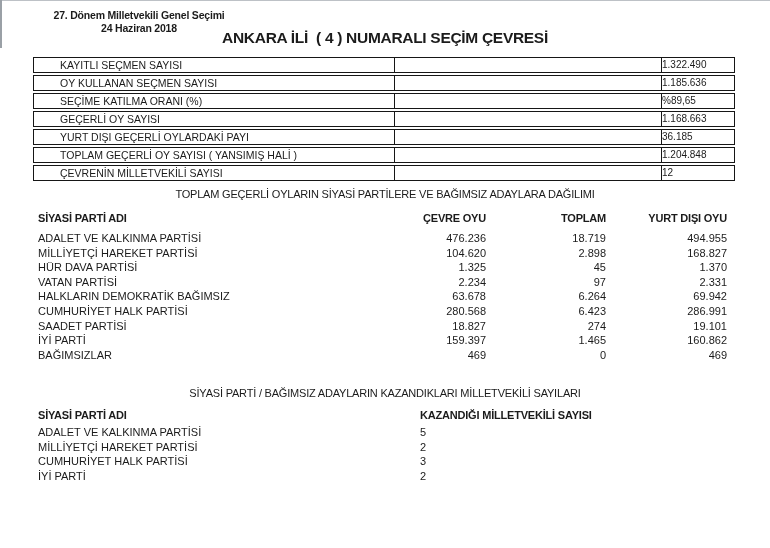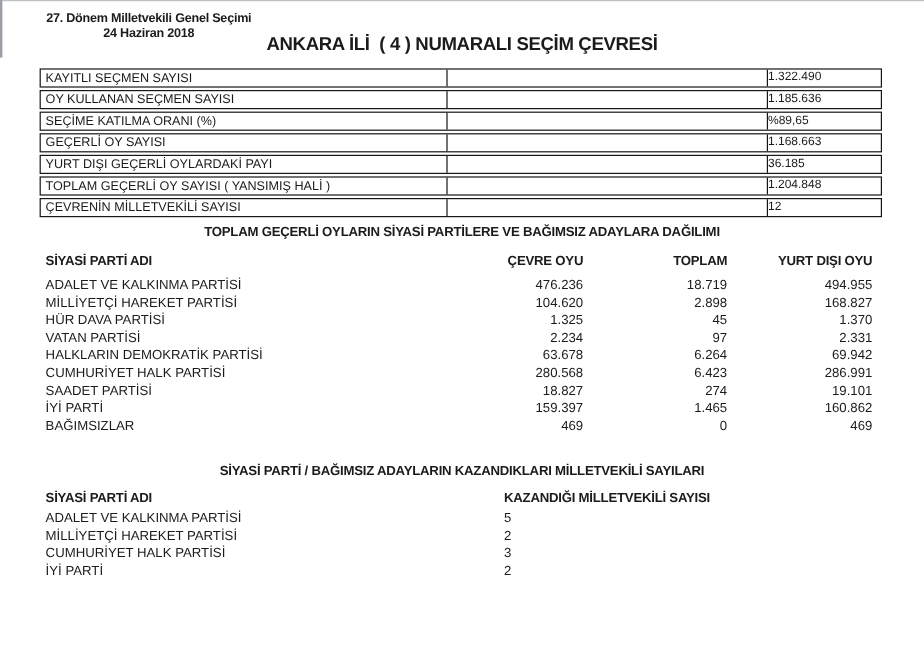--- a/index.html
+++ b/index.html
@@ -3,36 +3,36 @@
 <meta charset="utf-8">
 <style>
   * { margin:0; padding:0; box-sizing:border-box; }
   html,body { width:770px; height:548px; background:#ffffff; overflow:hidden; }
   body { font-family:"Liberation Sans","DejaVu Sans",sans-serif; color:#1b1b1b; }
   .page { position:relative; width:770px; height:548px; background:#fff; }
 
   .edge-top { position:absolute; left:0; top:0; width:770px; height:1px; background:#bdc1c6; }
   .edge-left { position:absolute; left:0; top:0; width:2px; height:48px; background:#9aa0a6; }
 
-  .term-block { position:absolute; left:35px; top:9px; width:178px; text-align:center;
+  .term-block { position:absolute; left:50px; top:9px; width:178px; text-align:center;
                 font-size:10.5px; font-weight:bold; line-height:13px; letter-spacing:-0.2px; }
 
   .main-title { position:absolute; left:0; top:29px; width:770px; text-align:center;
                 font-size:15.5px; font-weight:bold; letter-spacing:-0.3px; white-space:pre; }
 
   
   .summary-table { position:absolute; left:33px; top:57px; width:702px; }
   .srow { display:flex; height:16px; border:1px solid #161616; margin-bottom:2px; background:#fff; }
   .s-label { width:339px; border-right:1px solid #161616; font-size:10.5px; line-height:14px;
-             padding-left:4px; overflow:hidden; white-space:nowrap; }
+             padding-left:4px; overflow:hidden; white-space:nowrap;margin-left:22px; }
   .s-mid   { width:267px; border-right:1px solid #161616; }
   .s-value { flex:1; font-size:10px; line-height:14px; text-align:left; padding-right:4px; white-space:nowrap; }
 
   .section-title { position:absolute; left:0; width:770px; text-align:center;
-                   font-size:11px; font-weight:bold; letter-spacing:-0.2px; }
+                   font-size:11px; font-weight:normal; letter-spacing:-0.2px; }
   .t2 { top:188px; }
   .t3 { top:387px; }
 
   
   .votes-table { position:absolute; left:38px; top:212px; width:689px; }
   .vrow { display:grid; grid-template-columns:1fr 110px 120px 121px; height:14.6px;
           font-size:11px; line-height:14.6px; white-space:nowrap; }
   .vrow .num { text-align:right; }
   .vhead { font-weight:bold; letter-spacing:-0.2px; height:19px; line-height:13px; }
 
@@ -122,21 +122,21 @@
       <div class="num">45</div>
       <div class="num">1.370</div>
     </div>
     <div class="vrow">
       <div>VATAN PARTİSİ</div>
       <div class="num">2.234</div>
       <div class="num">97</div>
       <div class="num">2.331</div>
     </div>
     <div class="vrow">
-      <div>HALKLARIN DEMOKRATİK PARTİSİ</div>
+      <div>HALKLARIN DEMOKRATİK BAĞIMSIZ</div>
       <div class="num">63.678</div>
       <div class="num">6.264</div>
       <div class="num">69.942</div>
     </div>
     <div class="vrow">
       <div>CUMHURİYET HALK PARTİSİ</div>
       <div class="num">280.568</div>
       <div class="num">6.423</div>
       <div class="num">286.991</div>
     </div>

